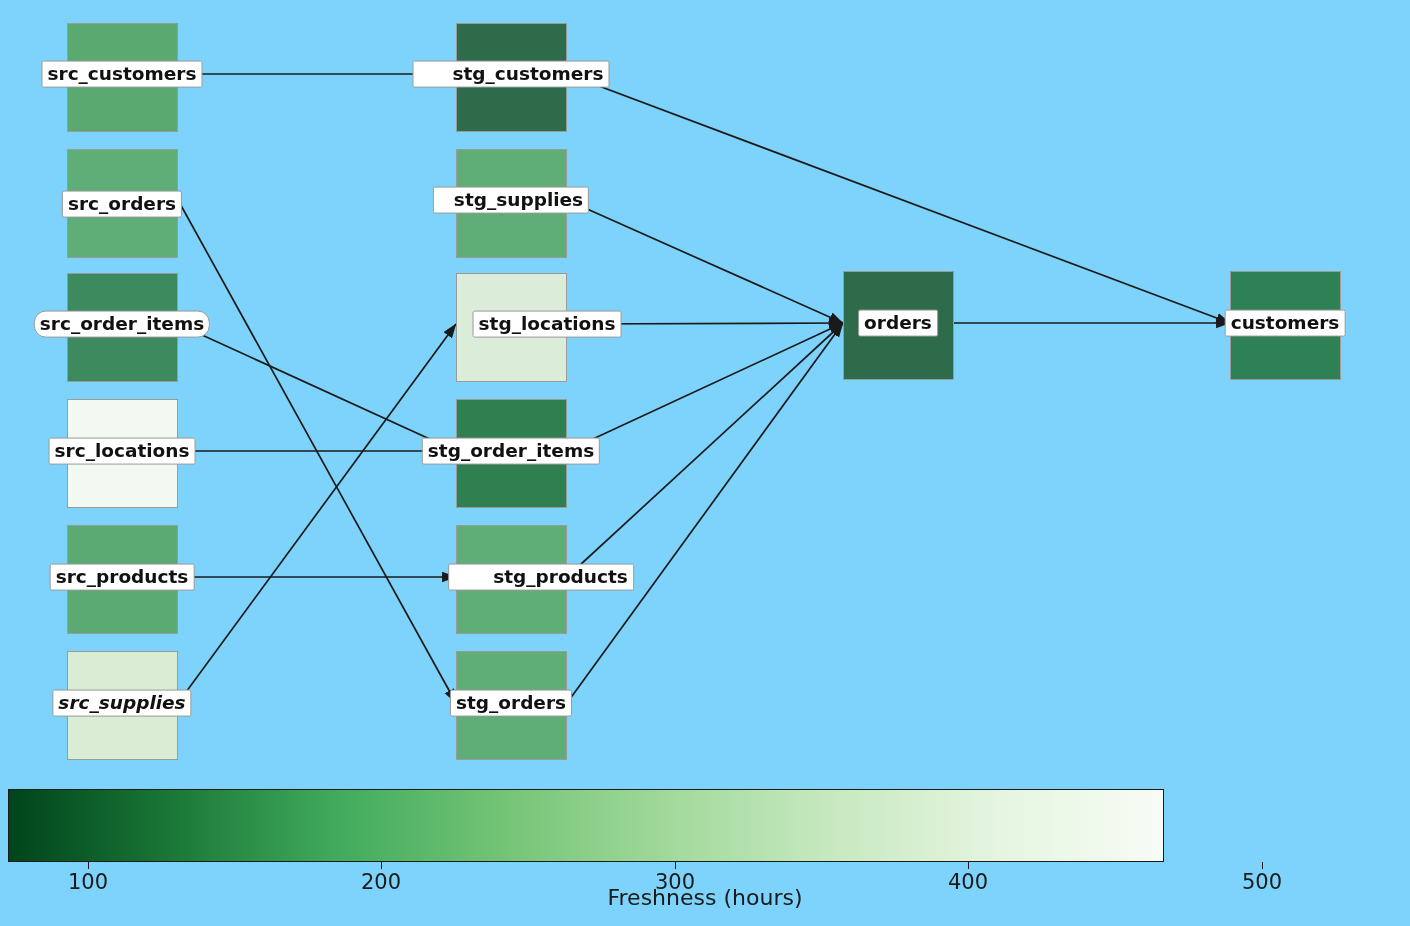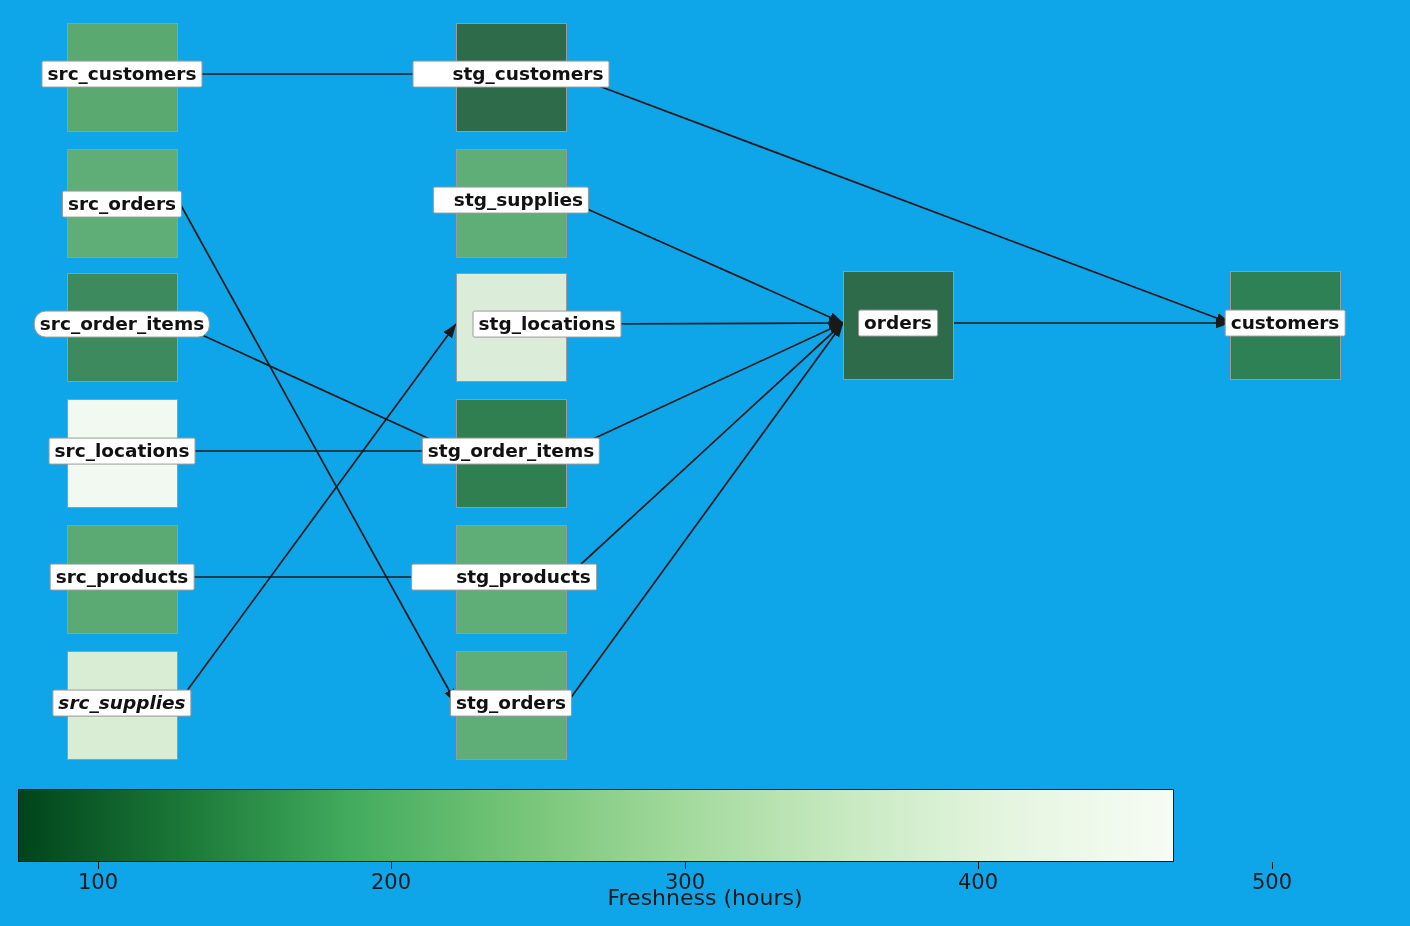--- a/index.html
+++ b/index.html
@@ -1,34 +1,34 @@
 <!DOCTYPE html>
 <html><head>
 <meta charset="utf-8">
 <title>Data Lineage Freshness</title>
 <style>
   html,body{margin:0;padding:0;background:#ffffff;}
   body{width:1410px;height:926px;overflow:hidden;
        font-family:"DejaVu Sans","Liberation Sans",sans-serif;}
-  #stage{position:relative;width:1410px;height:926px;background:#0ea5e9;}
+  #stage{position:relative;width:1410px;height:926px;background:#7dd3fc;}
 
   svg.edges{position:absolute;left:0;top:0;width:1410px;height:926px;
             pointer-events:none;}
 
   .node{position:absolute;box-sizing:border-box;
         border:1.4px solid #9a9a9a;}
 
   .node-label{position:absolute;transform:translate(-50%,-50%);
         background:#ffffff;border:1.4px solid #9a9a9a;border-radius:2px;
         padding:1px 5px 2px 5px;white-space:nowrap;
         font-weight:bold;font-size:18.5px;color:#111;line-height:1.18;
         font-family:"DejaVu Sans","Liberation Sans",sans-serif;}
 
   
-  #cbar-wrap{position:absolute;left:18px;top:789px;width:1156px;height:73px;}
+  #cbar-wrap{position:absolute;left:8px;top:789px;width:1156px;height:73px;}
   #cbar{position:absolute;inset:0;border:1.6px solid #1a1a1a;box-sizing:border-box;}
   .cb-tick{position:absolute;top:73px;width:1px;height:7px;background:#1a1a1a;}
   .cb-ticklabel{position:absolute;top:81px;transform:translateX(-50%);
         font-size:21px;color:#1a1a1a;
         font-family:"DejaVu Sans","Liberation Sans",sans-serif;}
   #cb-axislabel{position:absolute;left:705px;top:897px;
         transform:translate(-50%,-50%);font-size:22px;color:#1a1a1a;
         font-family:"DejaVu Sans","Liberation Sans",sans-serif;}
 </style>
 </head>
@@ -80,21 +80,21 @@
       <div class="node-label" style="left: 122px; top: 74px;">src_customers</div>
       <div class="node-label" style="left: 122px; top: 204px;">src_orders</div>
       <div class="node-label" style="left: 122px; top: 324px; border-radius: 12px;">src_order_items</div>
       <div class="node-label" style="left: 122px; top: 451px;">src_locations</div>
       <div class="node-label" style="left: 122px; top: 577px;">src_products</div>
       <div class="node-label" style="left: 122px; top: 703px; font-style: italic;">src_supplies</div>
       <div class="node-label" style="left: 511px; top: 74px; padding-left: 39px;">stg_customers</div>
       <div class="node-label" style="left: 511px; top: 200px; padding-left: 20px;">stg_supplies</div>
       <div class="node-label" style="left: 511px; top: 324px; margin-left: 36px;">stg_locations</div>
       <div class="node-label" style="left: 511px; top: 451px;">stg_order_items</div>
-      <div class="node-label" style="left: 504px; top: 577px; padding-left: 44px;">stg_products</div>
+      <div class="node-label" style="left: 541px; top: 577px; padding-left: 44px;">stg_products</div>
       <div class="node-label" style="left: 511px; top: 703px;">stg_orders</div>
       <div class="node-label" style="left: 898px; top: 323px;">orders</div>
       <div class="node-label" style="left: 1285px; top: 323px;">customers</div>
     </div>
 
   <div id="cbar-wrap">
     <div id="cbar" style="background: linear-gradient(to right, rgb(0, 68, 27), rgb(27, 120, 55), rgb(65, 171, 93), rgb(116, 196, 118), rgb(161, 217, 155), rgb(199, 233, 192), rgb(229, 245, 224), rgb(247, 252, 245));"></div>
     <div id="cbar-ticks">
         <div class="cb-tick" style="left: 80px;"></div>
         <div class="cb-ticklabel" style="left: 80px;">100</div>

